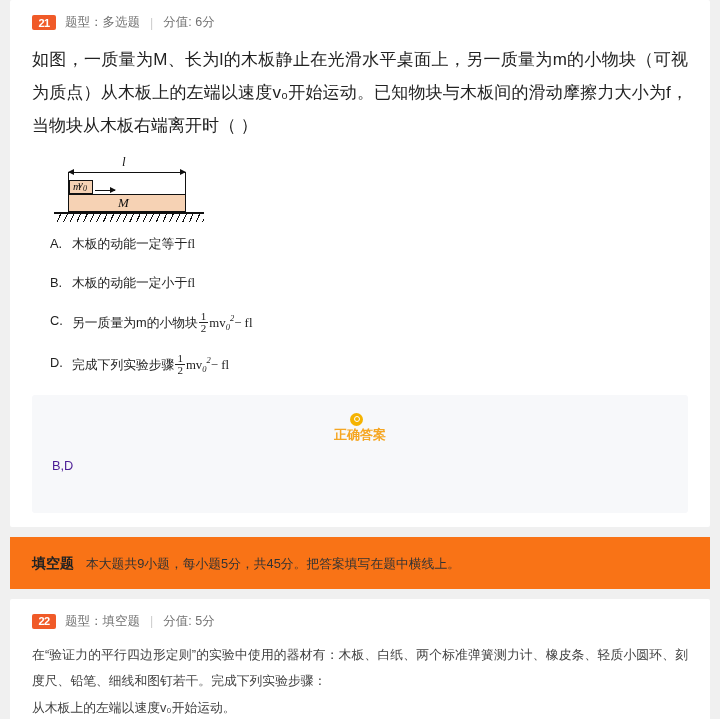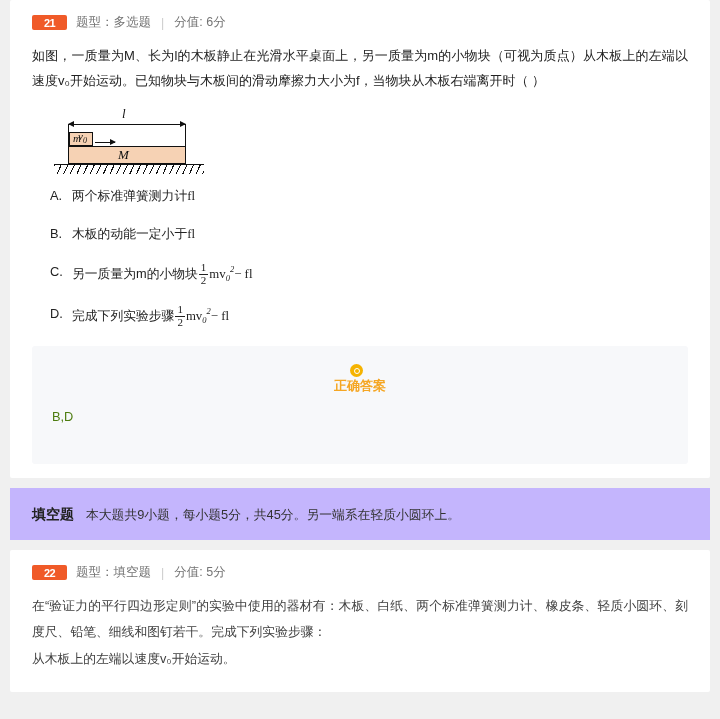--- a/index.html
+++ b/index.html
@@ -26,37 +26,37 @@
     display:flex;
     align-items:center;
     padding:14px 22px 6px 22px;
     font-size:12.5px;
     color:#555;
   }
   .qnum{
     display:inline-flex;
     align-items:center;
     justify-content:center;
-    width:35px;height:15px;
+    width:24px;height:15px;
     background:#f05a28;
     color:#fff;
     font-size:11px;
     font-weight:bold;
     border-radius:2px;
     margin-right:9px;
     letter-spacing:-0.5px;
   }
   .qmeta{color:#737373;}
   .sep{color:#cccccc;margin:0 10px;}
 
   
   .stem{
     padding:6px 22px 0 22px;
     line-height:1.95;
-    font-size:13px;
+    font-size:17px;
     color:#222;
     text-align:justify;
   }
 
   
   .figure{
     margin:16px 0 6px 44px;
     width:150px;
     position:relative;
     height:62px;
@@ -145,25 +145,25 @@
     flex-direction:column;
   }
   .medal{
     display:inline-block;width:13px;height:13px;border-radius:50%;
     background:#f5b300;margin-right:7px;position:relative;
   }
   .medal:after{
     content:"";position:absolute;left:3.5px;top:3.5px;width:6px;height:6px;
     border-radius:50%;border:1.2px solid #fff;box-sizing:border-box;
   }
-  .answer-text{color:#4d7c0f;font-size:12.8px;}
+  .answer-text{color:#4c1d95;font-size:12.8px;}
 
   
   .section-card{
-    background:#c4b5fd;
+    background:#f97316;
     margin:10px 10px 0 10px;
     padding:18px 22px 16px 22px;
     display:flex;
     align-items:baseline;
   }
   .section-title{font-weight:bold;font-size:14px;color:#222;margin-right:12px;}
   .section-desc{font-size:12.8px;color:#333;}
 
   
   .card.second{margin-top:10px;padding-bottom:8px;}
@@ -205,21 +205,21 @@
       <div class="fig-v"><span>v</span><sub>0</sub></div>
       <div class="fig-varrow"></div>
       <div class="fig-ground"></div>
       <div class="fig-hatch"></div>
     </div>
 
     <div class="options">
 
       <div class="opt">
         <span class="opt-letter">A.</span>
-        <span class="opt-body"><span>两个标准弹簧测力计</span><span class="mi">fl</span></span>
+        <span class="opt-body"><span>木板的动能一定等于</span><span class="mi">fl</span></span>
       </div>
 
       <div class="opt">
         <span class="opt-letter">B.</span>
         <span class="opt-body"><span>木板的动能一定小于</span><span class="mi">fl</span></span>
       </div>
 
       <div class="opt">
         <span class="opt-letter">C.</span>
         <span class="opt-body"><span>另一质量为m的小物块</span><span class="frac"><span class="num">1</span><span class="den">2</span></span><span class="mi">mv</span><span class="sub">0</span><span class="sup">2</span><span class="mi">− fl</span></span>
@@ -237,21 +237,21 @@
         <span class="medal"></span>
         <span>正确答案</span>
       </div>
       <div class="answer-text">B,D</div>
     </div>
 
   </div>
 
   <div class="section-card">
     <span class="section-title">填空题</span>
-    <span class="section-desc">本大题共9小题，每小题5分，共45分。另一端系在轻质小圆环上。</span>
+    <span class="section-desc">本大题共9小题，每小题5分，共45分。把答案填写在题中横线上。</span>
   </div>
 
   <div class="card second">
 
     <div class="qhead">
       <span class="qnum">22</span>
       <span class="qmeta">题型：填空题</span>
       <span class="sep">|</span>
       <span class="qmeta">分值: 5分</span>
     </div>

